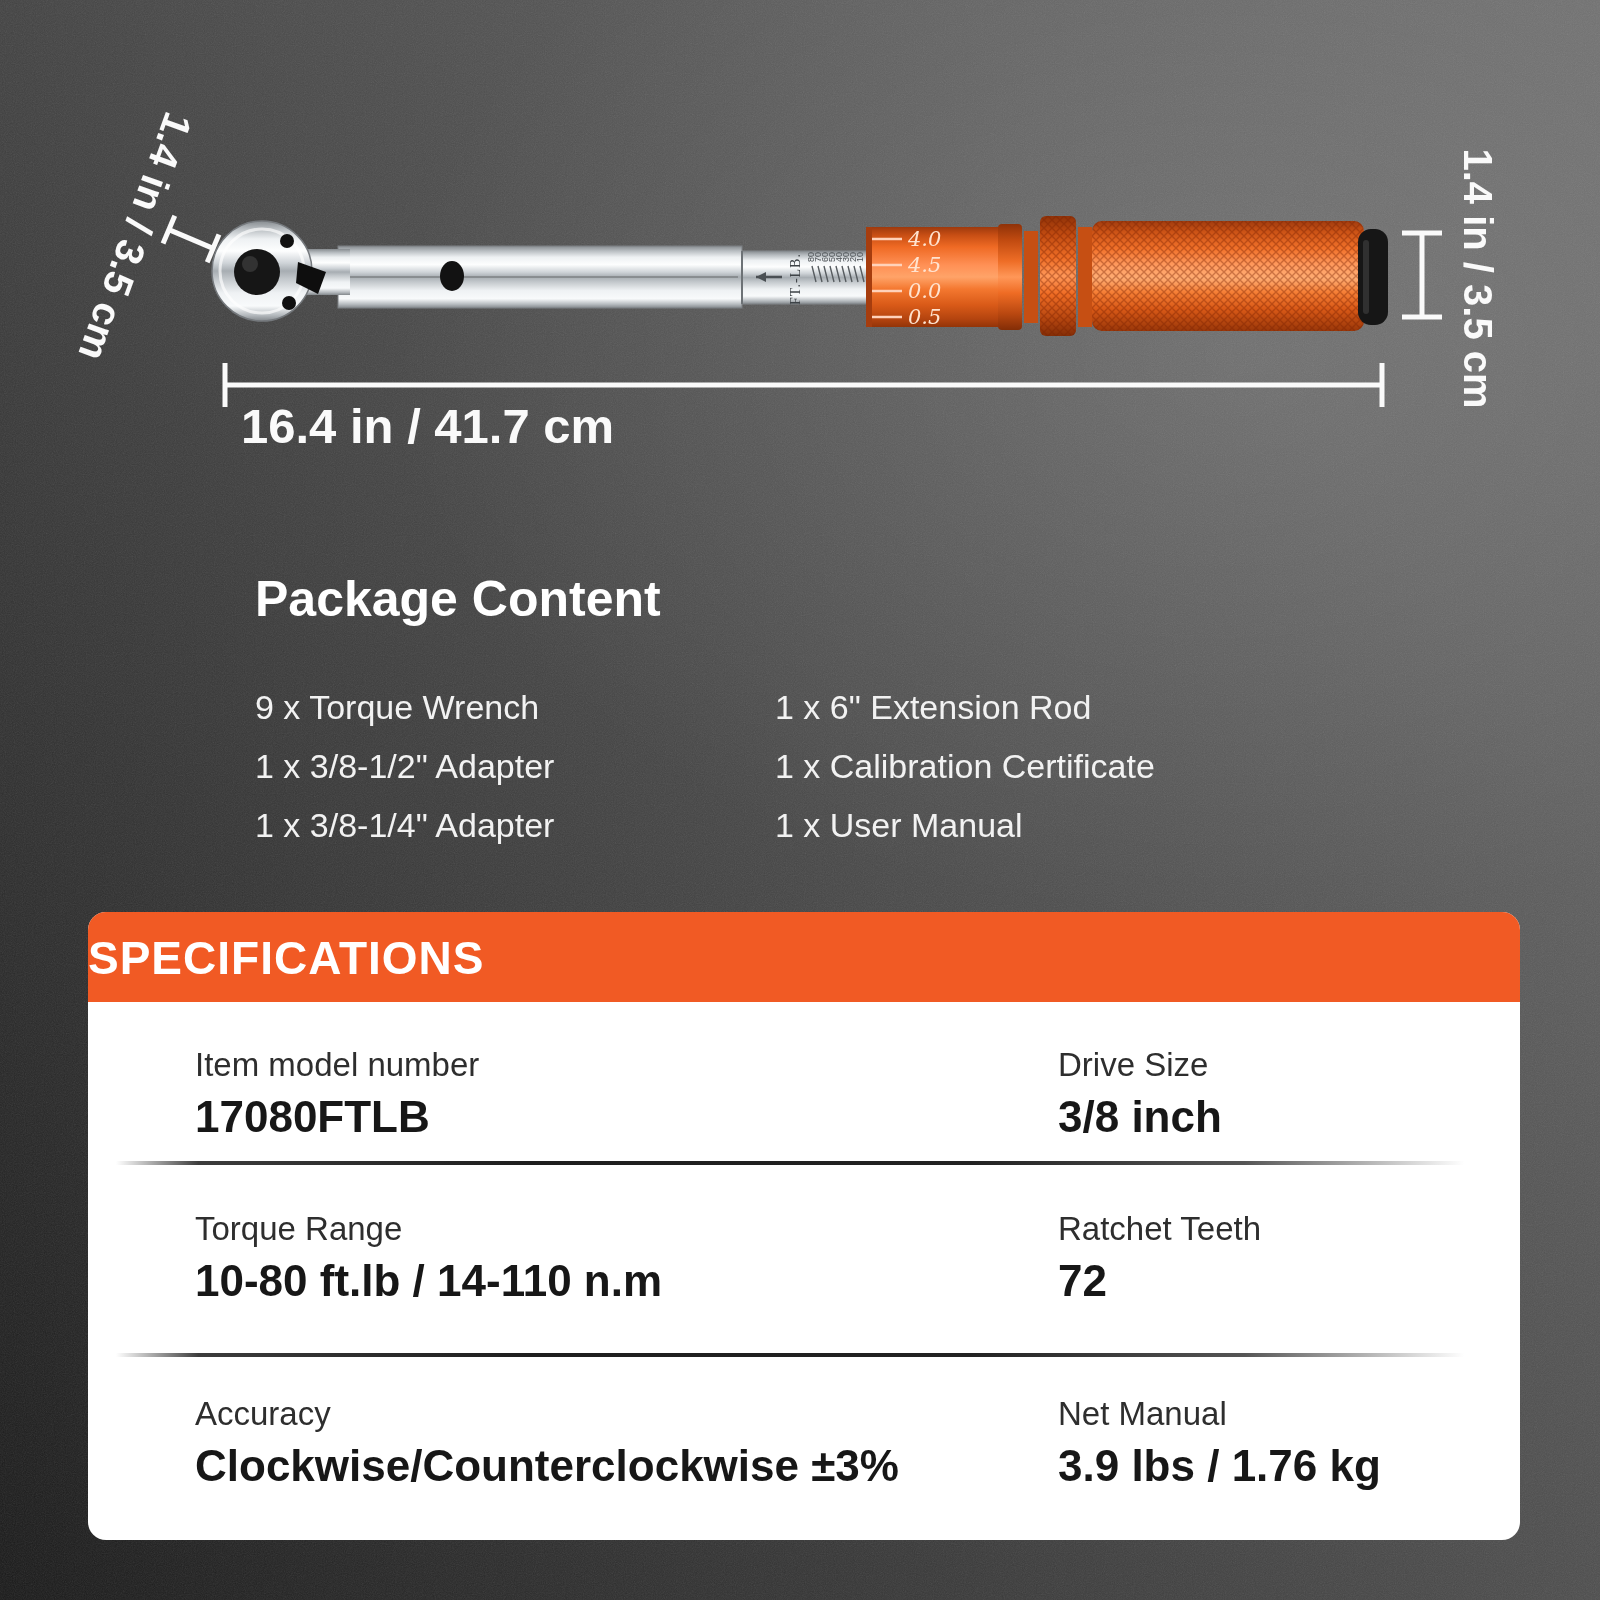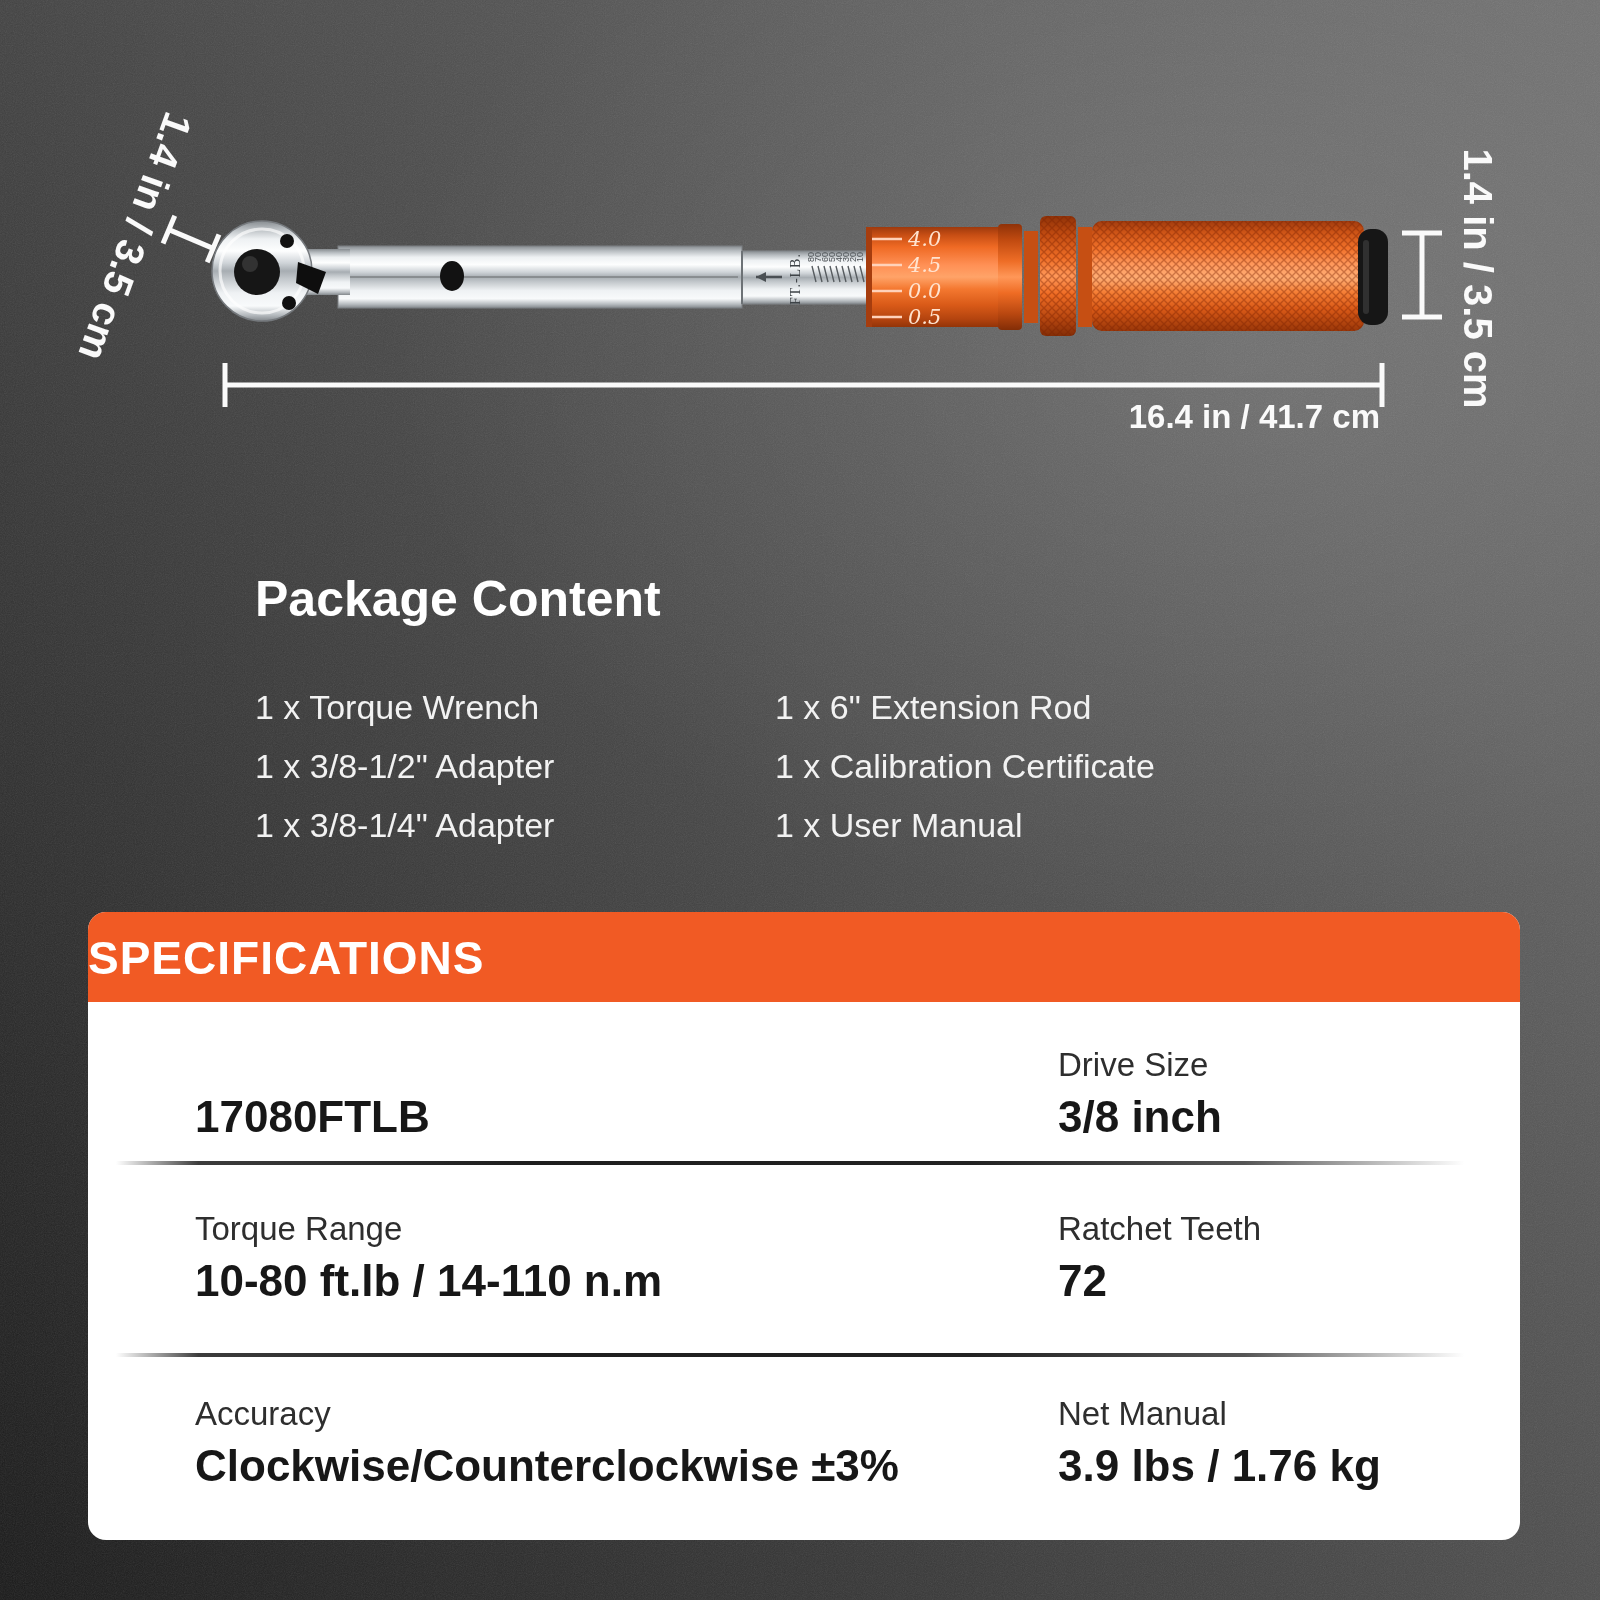--- a/index.html
+++ b/index.html
@@ -8,21 +8,21 @@
     background:
       radial-gradient(90% 60% at 78% 22%, rgba(255,255,255,0.10), rgba(255,255,255,0) 60%),
       linear-gradient(52deg,#191919 0%,#2e2e2e 22%,#4a4a4a 52%,#606060 78%,#6e6e6e 100%);
   }
   .noise{position:absolute;left:0;top:0;z-index:0;pointer-events:none;}
   .layer{position:absolute;z-index:1;}
   
   .dim{position:absolute;color:#fafafa;font-weight:bold;font-size:40px;white-space:nowrap;z-index:2;}
   .dim-left{left:-25px;top:214px;width:320px;text-align:center;transform:rotate(110deg);}
   .dim-right{left:1317px;top:256px;width:320px;text-align:center;transform:rotate(90deg);}
-  .dim-length{left:223px;top:398px;width:1157px;text-align:right;font-size:33px;}
+  .dim-length{left:241px;top:398px;width:1157px;text-align:left;font-size:49px;}
   
   .pkg-title{position:absolute;left:255px;top:570px;color:#ffffff;font-size:50px;font-weight:bold;z-index:2;}
   .pkg-item{position:absolute;color:#f2f2f2;font-size:34px;white-space:nowrap;z-index:2;}
   
   .card{position:absolute;left:88px;top:912px;width:1432px;height:628px;background:#ffffff;border-radius:18px;z-index:2;}
   .card-header{position:absolute;left:0;top:0;width:100%;height:90px;background:#F15A24;border-radius:18px 18px 0 0;
     color:#ffffff;font-size:46px;font-weight:bold;text-align:left;line-height:92px;letter-spacing:1px;}
   .spec-label{position:absolute;font-size:33px;color:#2e2e2e;white-space:nowrap;}
   .spec-value{position:absolute;font-size:44px;font-weight:bold;color:#171717;white-space:nowrap;}
   .col-l{left:107px;}
@@ -180,30 +180,31 @@
       <line x1="225" y1="363" x2="225" y2="407"></line>
       <line x1="1382" y1="363" x2="1382" y2="407"></line>
     </g>
   </svg>
 
   <div class="dim dim-left">1.4 in / 3.5 cm</div>
   <div class="dim dim-right">1.4 in / 3.5 cm</div>
   <div class="dim dim-length">16.4 in / 41.7 cm</div>
 
   <div class="pkg-title">Package Content</div>
-  <div class="pkg-item" style="left:255px;top:688px;">1 x Torque Wrench</div>
+  <div class="pkg-item" style="left:255px;top:688px;">9 x Torque Wrench</div>
   <div class="pkg-item" style="left:255px;top:747px;">1 x 3/8-1/2" Adapter</div>
   <div class="pkg-item" style="left:255px;top:806px;">1 x 3/8-1/4" Adapter</div>
   <div class="pkg-item" style="left:775px;top:688px;">1 x 6" Extension Rod</div>
   <div class="pkg-item" style="left:775px;top:747px;">1 x Calibration Certificate</div>
   <div class="pkg-item" style="left:775px;top:806px;">1 x User Manual</div>
 
   <div class="card">
     <div class="card-header">SPECIFICATIONS</div>
 
+    <div class="spec-label col-l" style="top:134px;">Item model number</div>
     <div class="spec-value col-l" style="top:180px;">17080FTLB</div>
     <div class="spec-label col-r" style="top:134px;">Drive Size</div>
     <div class="spec-value col-r" style="top:180px;">3/8 inch</div>
 
     <div class="divider" style="top:249px;"></div>
 
     <div class="spec-label col-l" style="top:298px;">Torque Range</div>
     <div class="spec-value col-l" style="top:344px;">10-80 ft.lb / 14-110 n.m</div>
     <div class="spec-label col-r" style="top:298px;">Ratchet Teeth</div>
     <div class="spec-value col-r" style="top:344px;">72</div>

